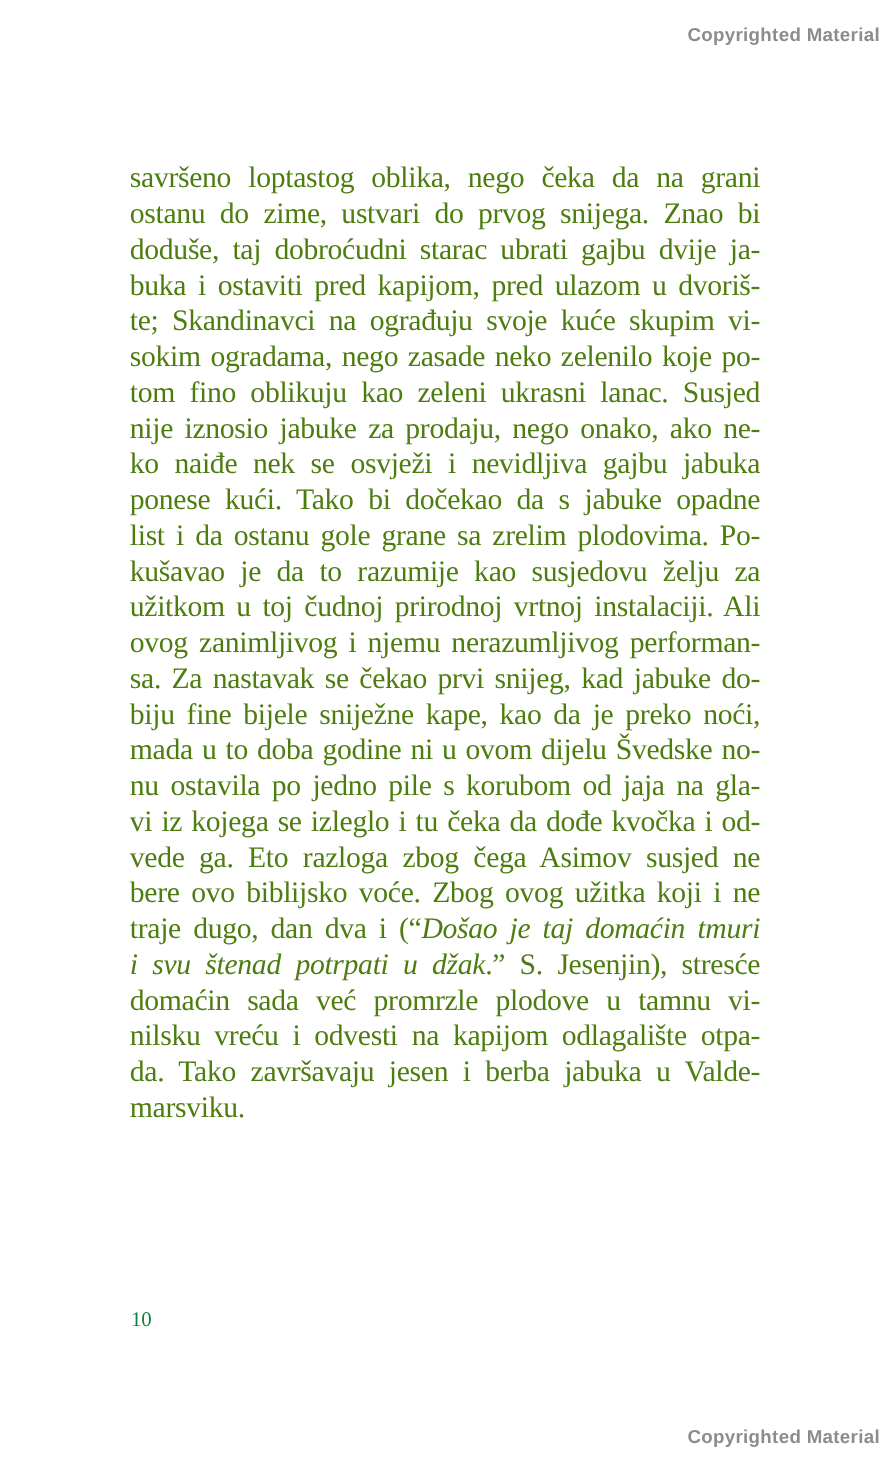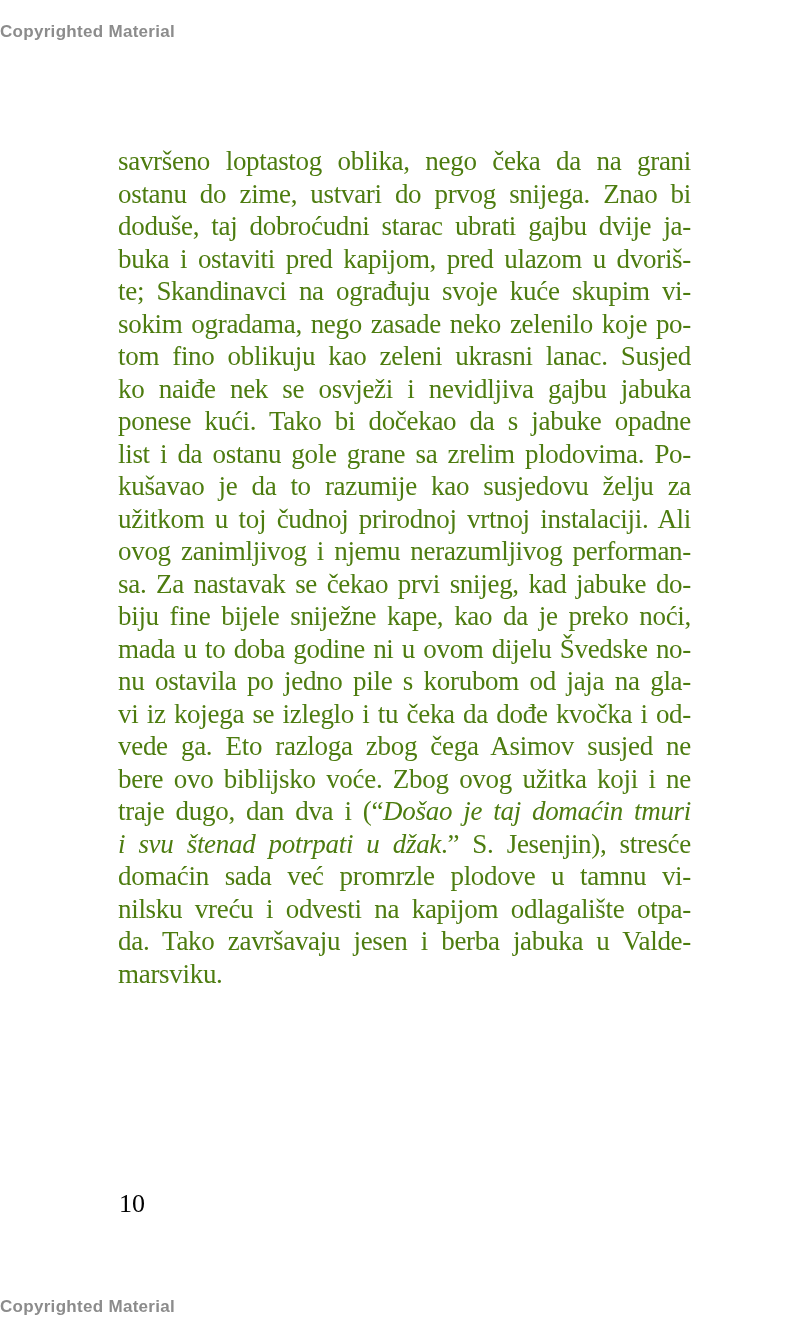--- a/index.html
+++ b/index.html
@@ -8,21 +8,21 @@
     height: 1344px;
     background: #ffffff;
     position: relative;
     overflow: hidden;
     font-family: "Liberation Serif", "DejaVu Serif", serif;
   }
   .notice {
     position: absolute;
     left: 0;
     width: 800px;
-    text-align: left;
+    text-align: right;
     font-family: "Liberation Sans", sans-serif;
     font-weight: 700;
     font-size: 17px;
     letter-spacing: 0.3px;
     color: #8c8c8c;
   }
   .notice.top { top: 22px; }
   .notice.bottom { top: 1297px; }
   .textblock {
     position: absolute;
@@ -41,38 +41,39 @@
   }
   .line.last {
     text-align-last: left;
   }
   .line em { font-style: italic; }
   .pagenum {
     position: absolute;
     left: 119px;
     top: 1189px;
     font-family: "Liberation Serif", "DejaVu Serif", serif;
-    font-size: 26px;
-    color: #000000;
+    font-size: 19px;
+    color: #15803d;
   }
 </style>
 </head>
 <body>
 
 <div class="page">
   <div class="notice top">Copyrighted Material</div>
 
   <div class="textblock">
       <div class="line"><span>savršeno loptastog oblika, nego čeka da na grani</span></div>
       <div class="line"><span>ostanu do zime, ustvari do prvog snijega. Znao bi</span></div>
       <div class="line"><span>doduše, taj dobroćudni starac ubrati gajbu dvije ja-</span></div>
       <div class="line"><span>buka i ostaviti pred kapijom, pred ulazom u dvoriš-</span></div>
       <div class="line"><span>te; Skandinavci na ograđuju svoje kuće skupim vi-</span></div>
       <div class="line"><span>sokim ogradama, nego zasade neko zelenilo koje po-</span></div>
       <div class="line"><span>tom fino oblikuju kao zeleni ukrasni lanac. Susjed</span></div>
+      <div class="line"><span>nije iznosio jabuke za prodaju, nego onako, ako ne-</span></div>
       <div class="line"><span>ko naiđe nek se osvježi i nevidljiva gajbu jabuka</span></div>
       <div class="line"><span>ponese kući. Tako bi dočekao da s jabuke opadne</span></div>
       <div class="line"><span>list i da ostanu gole grane sa zrelim plodovima. Po-</span></div>
       <div class="line"><span>kušavao je da to razumije kao susjedovu želju za</span></div>
       <div class="line"><span>užitkom u toj čudnoj prirodnoj vrtnoj instalaciji. Ali</span></div>
       <div class="line"><span>ovog zanimljivog i njemu nerazumljivog performan-</span></div>
       <div class="line"><span>sa. Za nastavak se čekao prvi snijeg, kad jabuke do-</span></div>
       <div class="line"><span>biju fine bijele sniježne kape, kao da je preko noći,</span></div>
       <div class="line"><span>mada u to doba godine ni u ovom dijelu Švedske no-</span></div>
       <div class="line"><span>nu ostavila po jedno pile s korubom od jaja na gla-</span></div>

